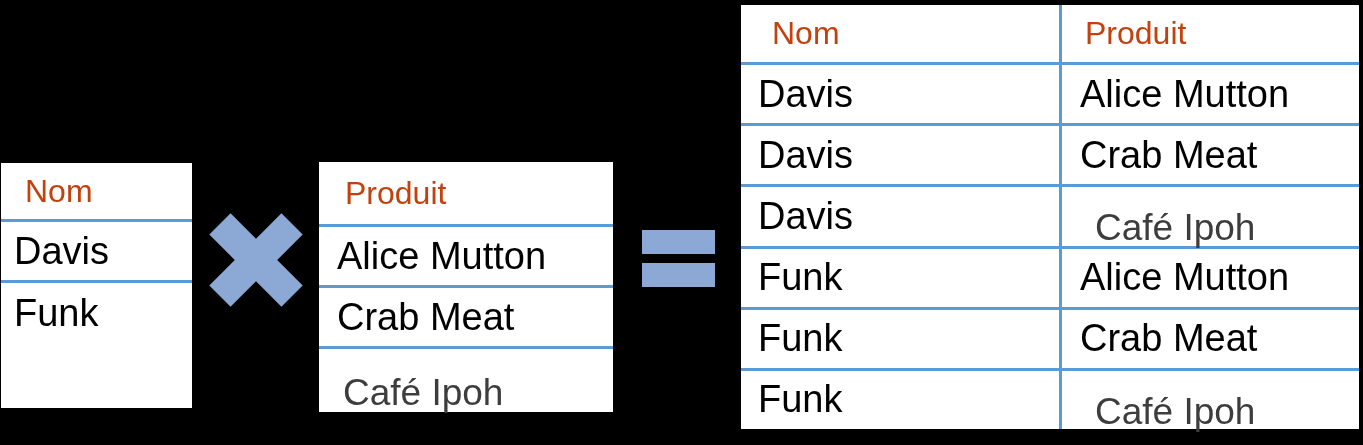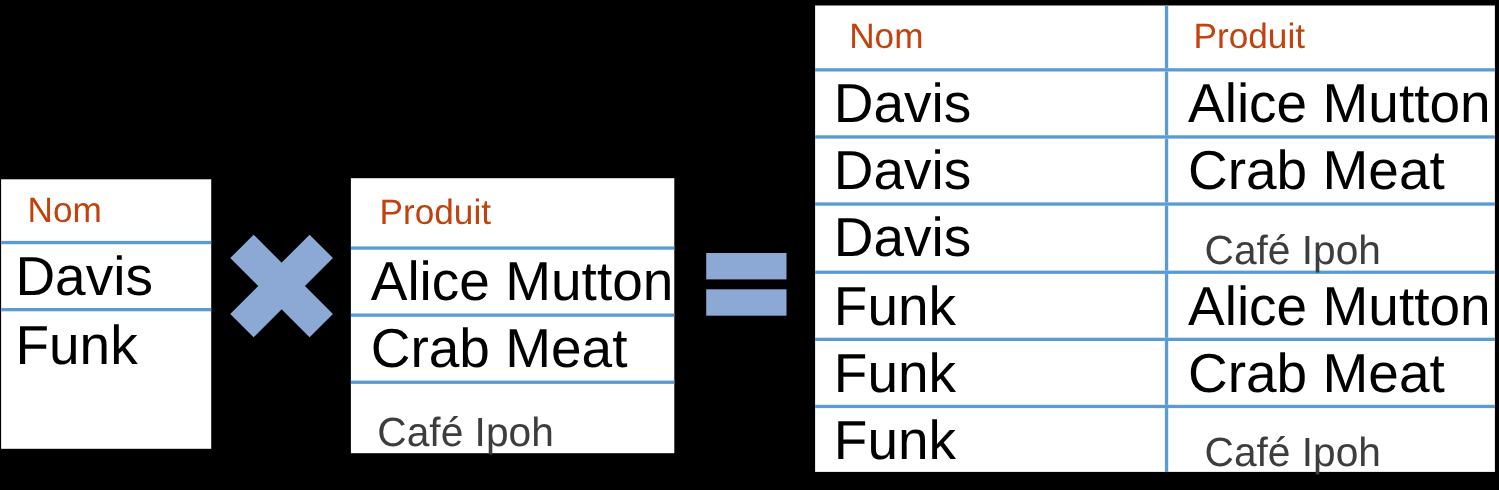--- a/index.html
+++ b/index.html
@@ -19,21 +19,21 @@
     align-items: center;
     color: #c2410c;
     font-size: 32px;
     font-weight: 400;
     border-bottom: 3px solid #5b9bd5;
   }
   .cell {
     display: flex;
     align-items: center;
     color: #000000;
-    font-size: 50px;
+    font-size: 38px;
     font-weight: 400;
   }
   .sep { border-bottom: 3px solid #5b9bd5; }
   .muted { color: #3d3d3d; font-size: 37px; margin-top: 12px; }
 
   
   #left-table  { left: 1px; top: 163px; width: 191px; height: 245px; }
   #left-table .hdr  { height: 59px; padding-left: 24px; }
   #left-table .cell { height: 61px; padding-left: 13px; }
 

